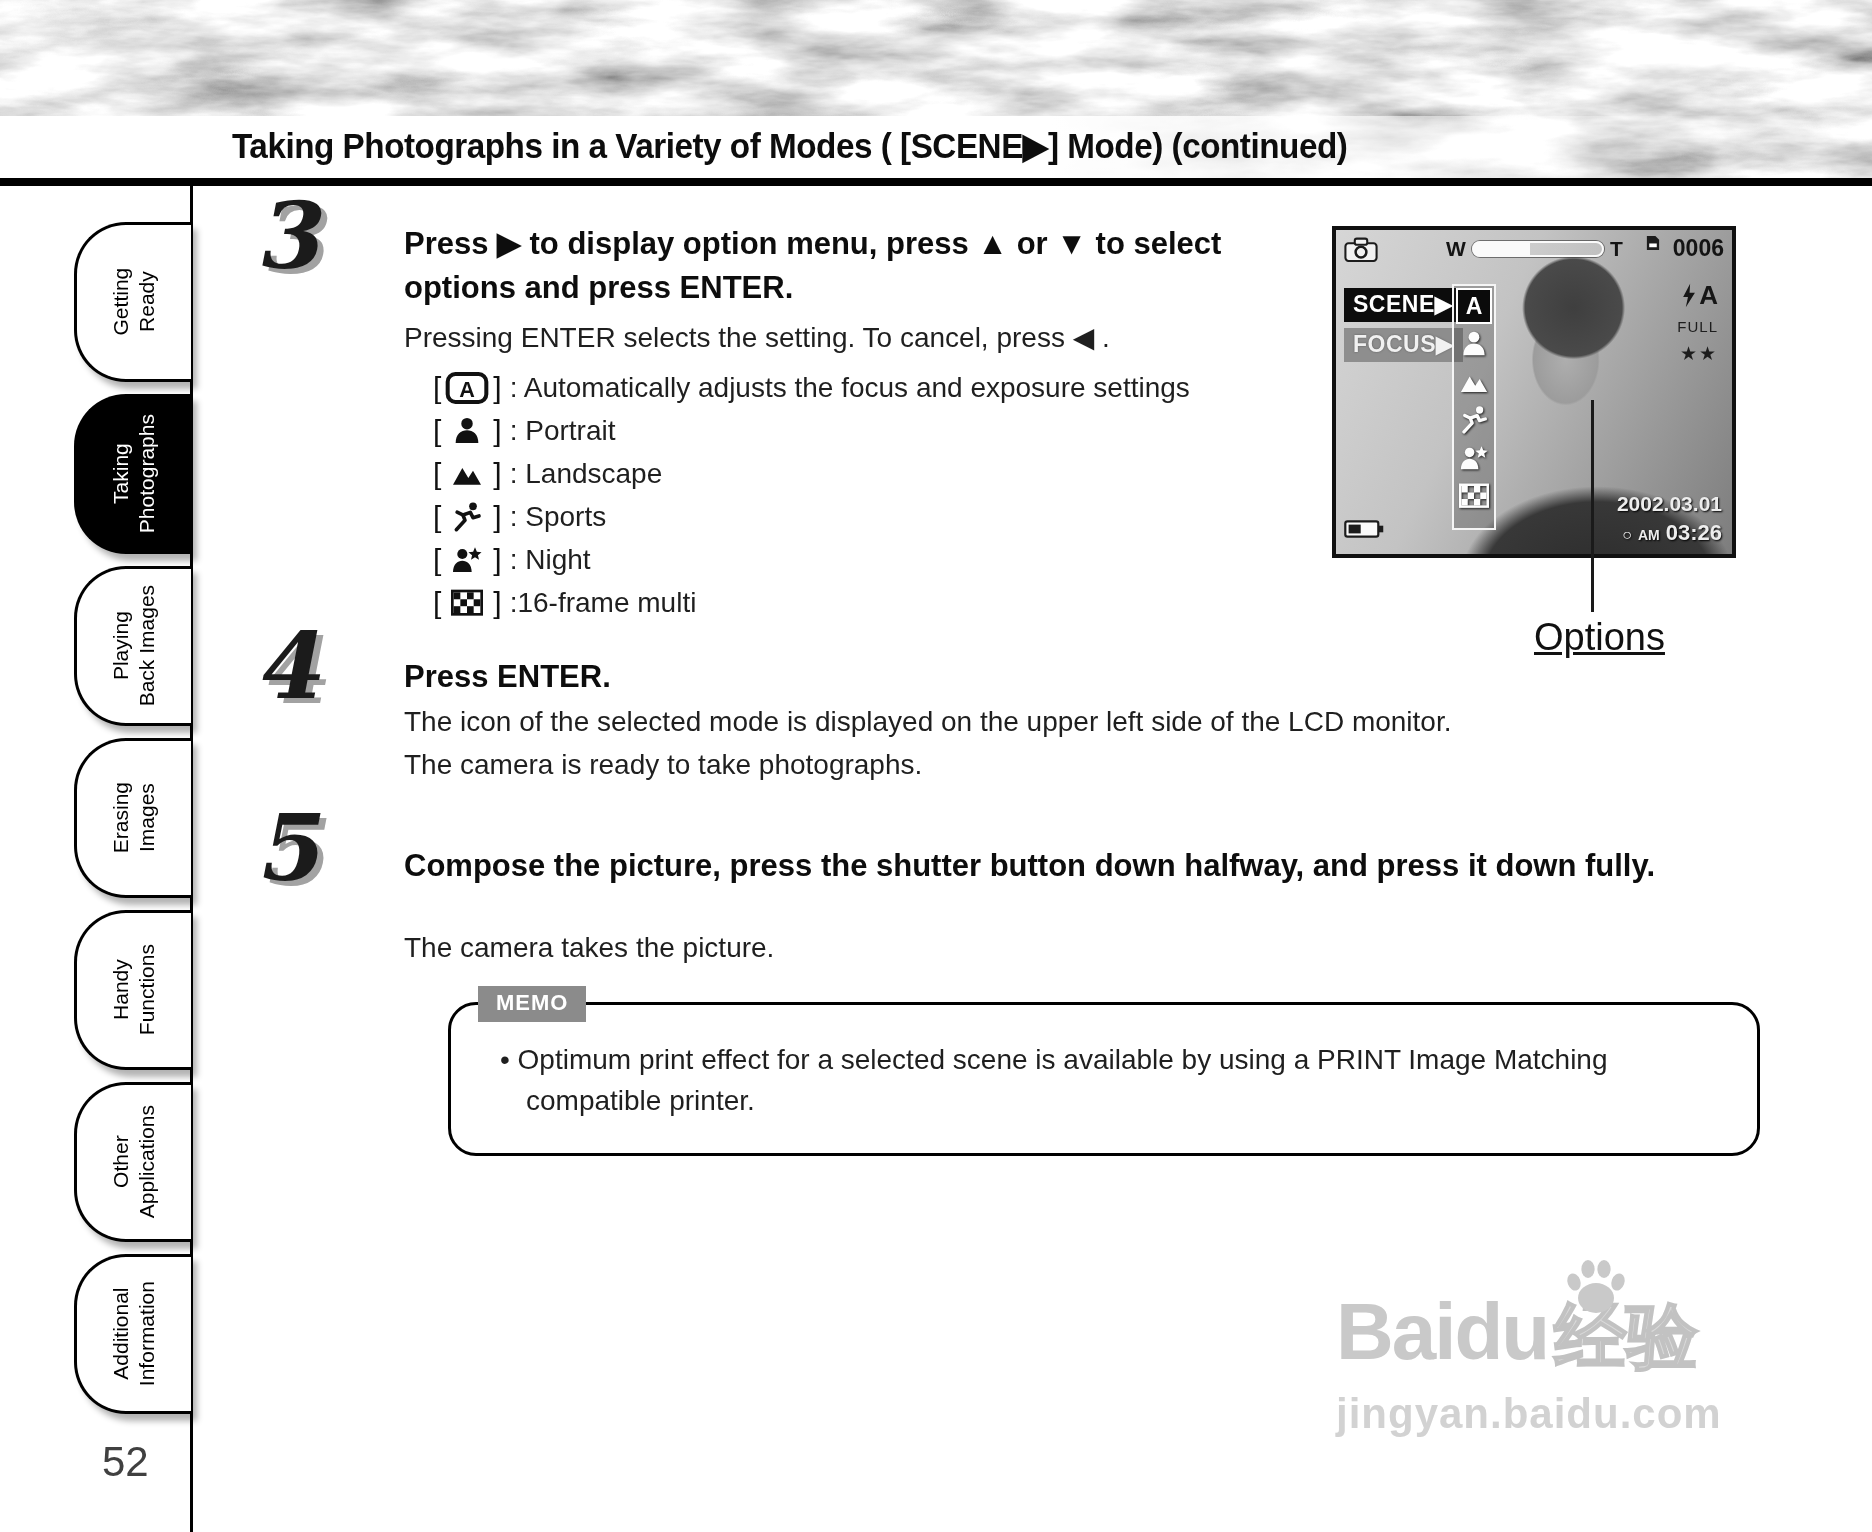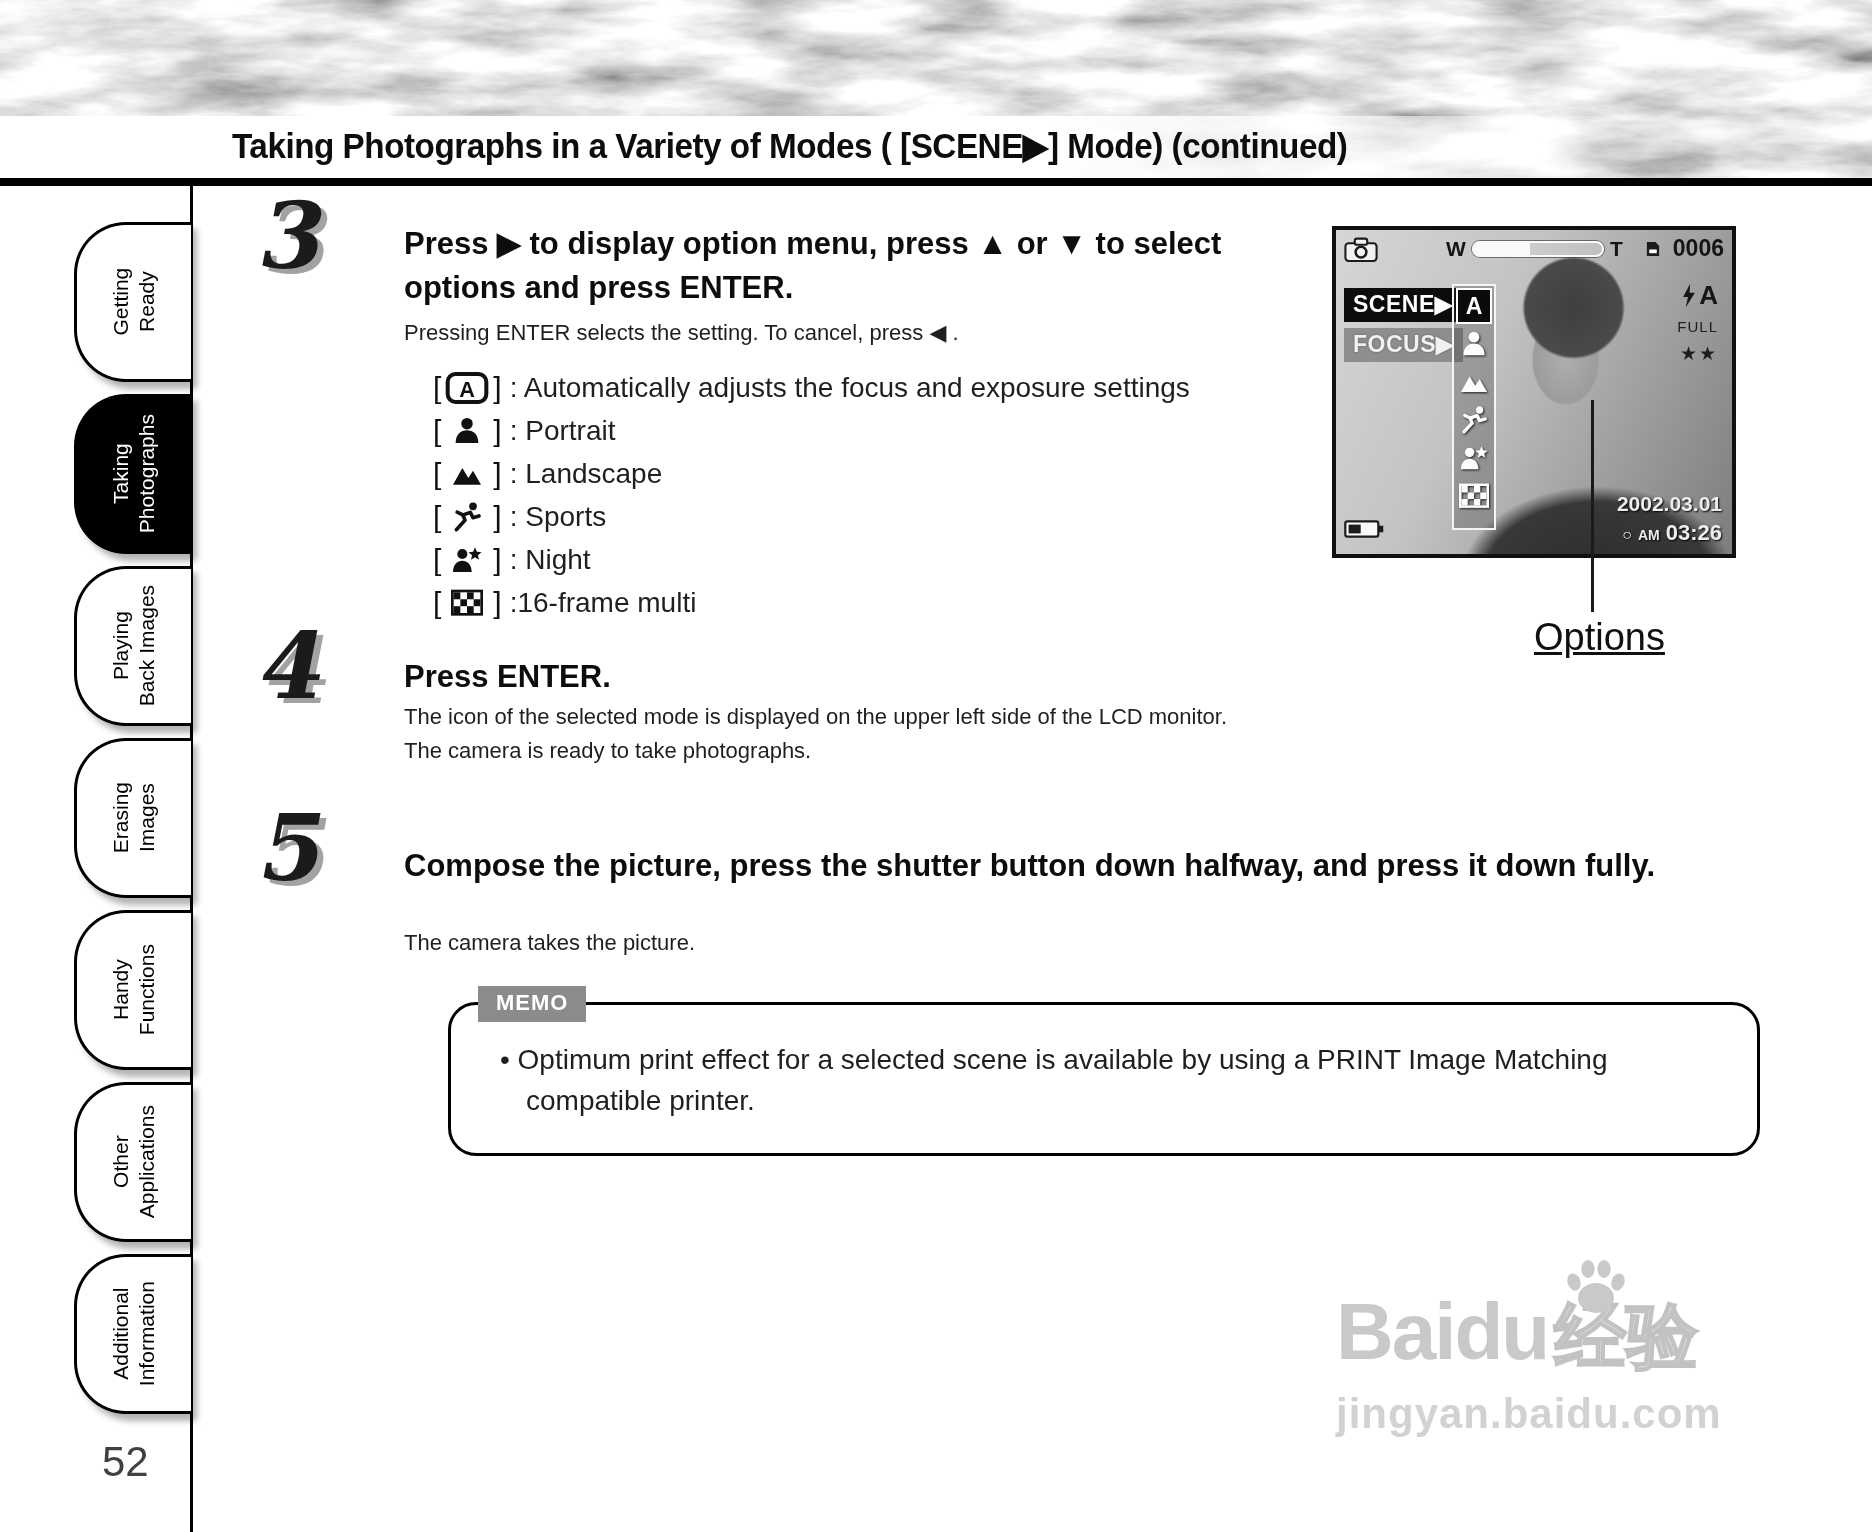--- a/index.html
+++ b/index.html
@@ -26,21 +26,21 @@
   .tab.active { background:#000; }
   .vlabel { transform:rotate(-90deg); width:152px; text-align:center;
     font-size:21px; line-height:1.22; color:#000; flex:none; }
   .tab.active .vlabel { color:#fff; }
   .page-number { position:absolute; left:102px; top:1438px; font-size:42px; color:#404040; }
 
   
   .step-num { position:absolute; font-family:"DejaVu Serif", serif; font-style:italic; font-weight:bold;
     font-size:92px; line-height:1; color:#1b1b1b; text-shadow:6px 5px 0 #a2a2a2; }
   .step-heading { position:absolute; font-size:31px; font-weight:bold; line-height:1.42; color:#0d0d0d; }
-  .step-body { position:absolute; font-size:22px; line-height:1.55; color:#1f1f1f; }
+  .step-body { position:absolute; font-size:28px; line-height:1.55; color:#1f1f1f; }
 
   .opt-list { position:absolute; left:433px; top:366px; }
   .opt-row { display:flex; align-items:center; height:43px; font-size:28px; color:#1f1f1f; }
   .bracket { font-size:30px; color:#111; }
   .opt-icon { display:flex; align-items:center; justify-content:center; width:52px; height:36px; color:#111; }
   .opt-icon svg { width:36px; height:32px; }
   .opt-icon.auto svg { width:48px; height:34px; }
   .opt-text { margin-left:8px; }
 
   
@@ -51,21 +51,21 @@
       radial-gradient(ellipse 190px 130px at 66% 108%, #2c2c2c 0%, #383838 60%, rgba(0,0,0,0) 72%),
       linear-gradient(115deg, #d6d6d6 0%, #c3c3c3 38%, #a8a8a8 62%, #7d7d7d 100%);
   }
   .lcd > div { position:absolute; }
   .lcd-cam { left:8px; top:6px; width:36px; height:28px; }
   .lcd-cam svg { width:34px; height:27px; }
   .lcd-w, .lcd-t { top:7px; font-size:21px; font-weight:bold; color:#141414; }
   .lcd-w { left:110px; } .lcd-t { left:274px; }
   .lcd-zoombar { left:136px; top:11px; width:132px; height:16px; border:2px solid #fafafa; border-radius:8px;
     box-shadow:0 0 0 1px rgba(0,0,0,.45); background:linear-gradient(to right,#fafafa 0 44%, rgba(255,255,255,.15) 44%); }
-  .lcd-counter { right:8px; top:5px; display:flex; align-items:center; gap:12px;
+  .lcd-counter { right:8px; top:5px; display:flex; align-items:flex-start; gap:12px;
     font-size:23px; font-weight:bold; color:#141414; }
   .lcd-counter svg { width:16px; height:16px; }
   .lcd-scene { left:8px; top:58px; background:#0c0c0c; color:#fff; font-size:23px; font-weight:bold;
     padding:3px 9px 4px; letter-spacing:.5px; }
   .lcd-focus { left:8px; top:98px; background:rgba(130,130,130,.85); color:#f1f1f1; font-size:23px; font-weight:bold;
     padding:3px 9px 4px; letter-spacing:.5px; text-shadow:0 0 2px #555; }
   .lcd-strip { left:116px; top:54px; width:44px; height:246px; border:2px solid #f5f5f5;
     background:rgba(45,45,45,.28); display:flex; flex-direction:column; align-items:center; gap:2px; padding-top:2px; }
   .lcd-cell { width:36px; height:36px; display:flex; align-items:center; justify-content:center; flex:none; }
   .lcd-cell.sel { background:#0b0b0b; border:2px solid #fff; color:#fff; font-size:23px; font-weight:bold; }

